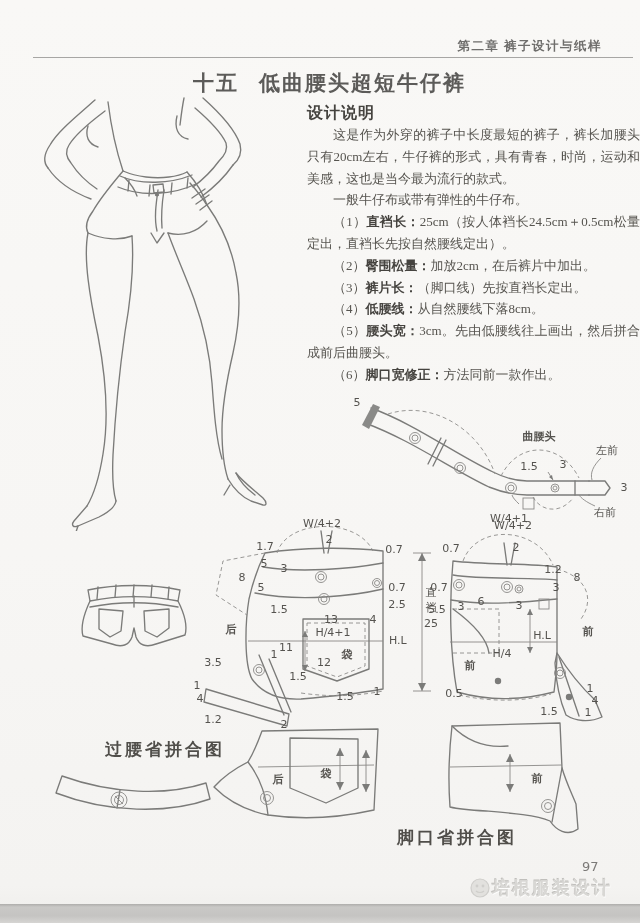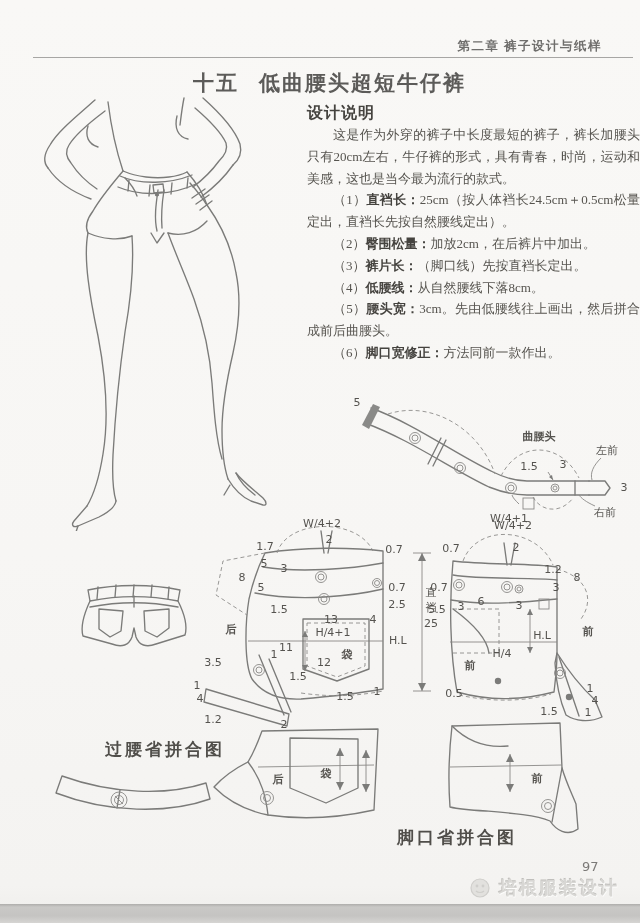--- a/index.html
+++ b/index.html
@@ -21,21 +21,21 @@
   .textcol .term{font-weight:bold;color:#45433f;font-family:Liberation Serif, serif;}
   .diagram-heading{font-family:"DejaVu Sans",sans-serif;font-weight:bold;font-size:17px;
                    color:#504e4a;letter-spacing:3px;margin-left:43px;}
   svg{display:block;}
   svg text{font-family:"DejaVu Sans",sans-serif;font-size:11px;fill:#55534f;}
   .ln{stroke:#7b7b79;stroke-width:1.35;fill:none;stroke-linecap:round;stroke-linejoin:round;}
   .thin{stroke:#8a8987;stroke-width:0.9;fill:none;}
   .dash{stroke:#8d8c8a;stroke-width:0.9;fill:none;stroke-dasharray:4 3;}
   .fillg{fill:#7b7b79;stroke:none;}
   .pagenum{left:582px;top:859px;font-size:13px;color:#7b7977;font-family:"DejaVu Sans",sans-serif;}
-  .watermark{left:468px;top:876px;display:flex;align-items:flex-end;gap:7px;
+  .watermark{left:468px;top:876px;display:flex;align-items:flex-end;
              color:#d8d7d4;font-weight:bold;font-size:18px;font-family:"DejaVu Sans",sans-serif;
              letter-spacing:2px;text-shadow:0.6px 0.6px 0 #fdfdfc,-0.6px -0.6px 0 #c0bfbc;}
   .scan-edge{left:0;top:904px;width:640px;height:19px;
              background:linear-gradient(180deg,#aeadab 0,#c9c8c6 3px,#c5c4c2 12px,#d6d5d3 19px);}
 </style>
 </head>
 <body>
 
 <div class="abs chapter">第二章  裤子设计与纸样</div>
 <div class="abs rule"></div>
@@ -85,20 +85,21 @@
     <path d="M203,393 C209,403 217,411 226,415 L238,419 C242,420 242,416 238,412 C229,404 217,395 211,387"></path>
     <path d="M205,399 L199,409"></path>
     <path d="M211,387 C215,396 222,403 230,409"></path>
   </g>
 </svg>
 </div>
 
 <div class="abs textcol">
   <h3>设计说明</h3>
   <p>这是作为外穿的裤子中长度最短的裤子，裤长加腰头只有20cm左右，牛仔裤的形式，具有青春，时尚，运动和美感，这也是当今最为流行的款式。</p>
+  <p>一般牛仔布或带有弹性的牛仔布。</p>
   <p><span>（1）</span><span class="term">直裆长：</span><span>25cm（按人体裆长24.5cm＋0.5cm松量定出，直裆长先按自然腰线定出）。</span></p>
   <p><span>（2）</span><span class="term">臀围松量：</span><span>加放2cm，在后裤片中加出。</span></p>
   <p><span>（3）</span><span class="term">裤片长：</span><span>（脚口线）先按直裆长定出。</span></p>
   <p><span>（4）</span><span class="term">低腰线：</span><span>从自然腰线下落8cm。</span></p>
   <p><span>（5）</span><span class="term">腰头宽：</span><span>3cm。先由低腰线往上画出，然后拼合成前后曲腰头。</span></p>
   <p><span>（6）</span><span class="term">脚口宽修正：</span><span>方法同前一款作出。</span></p>
 </div>
 
 <div class="abs" style="left:343px;top:392px;">
 <svg width="297" height="142" viewBox="0 0 297 142">

